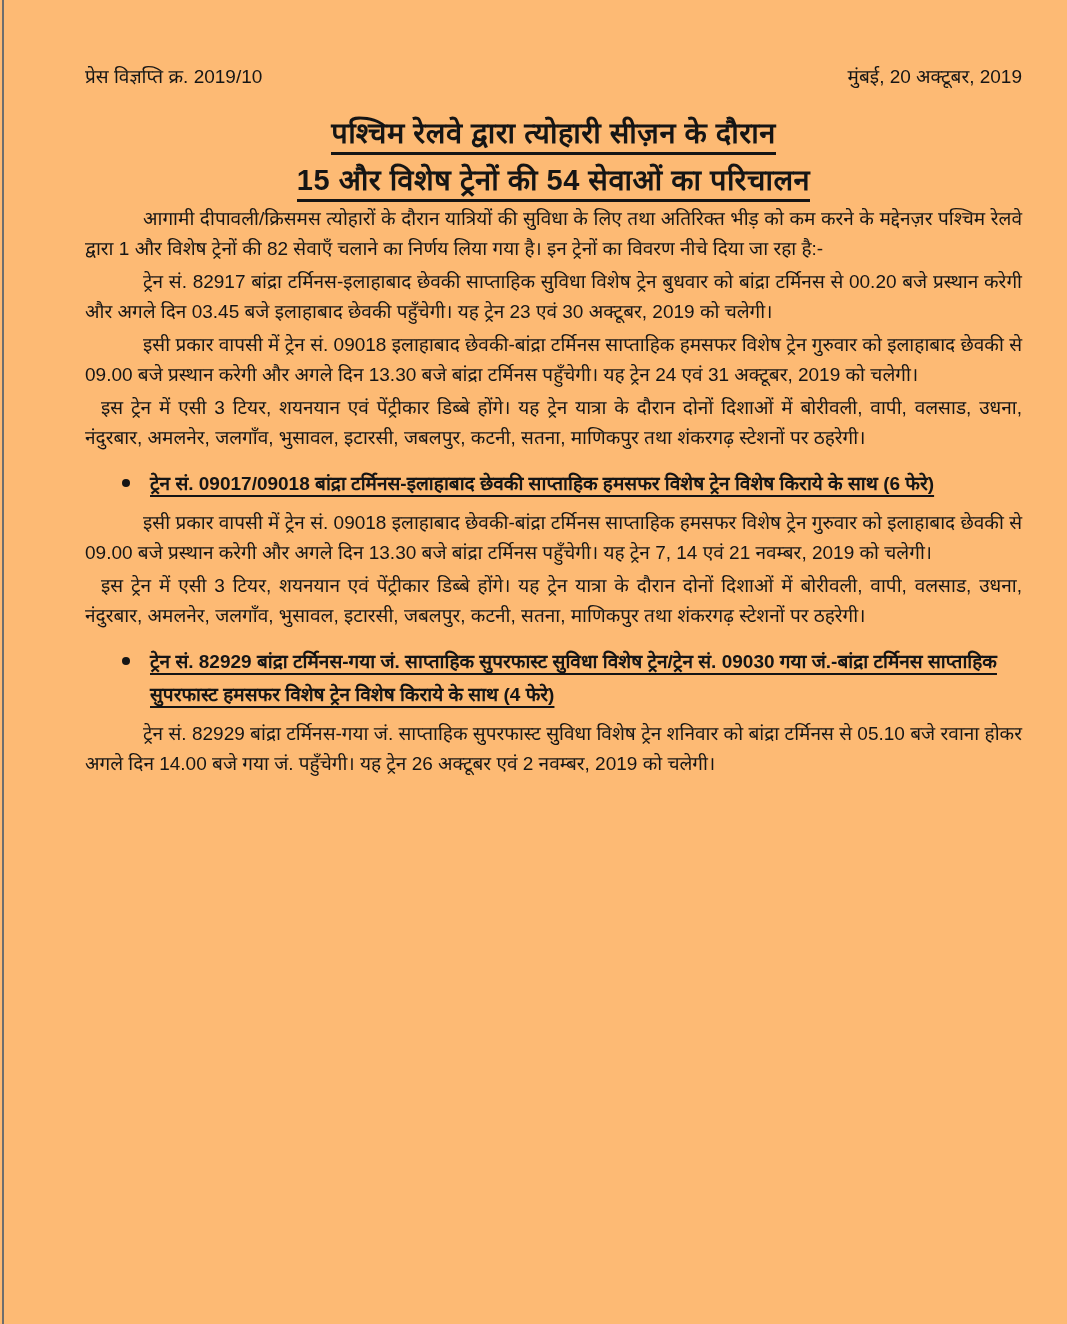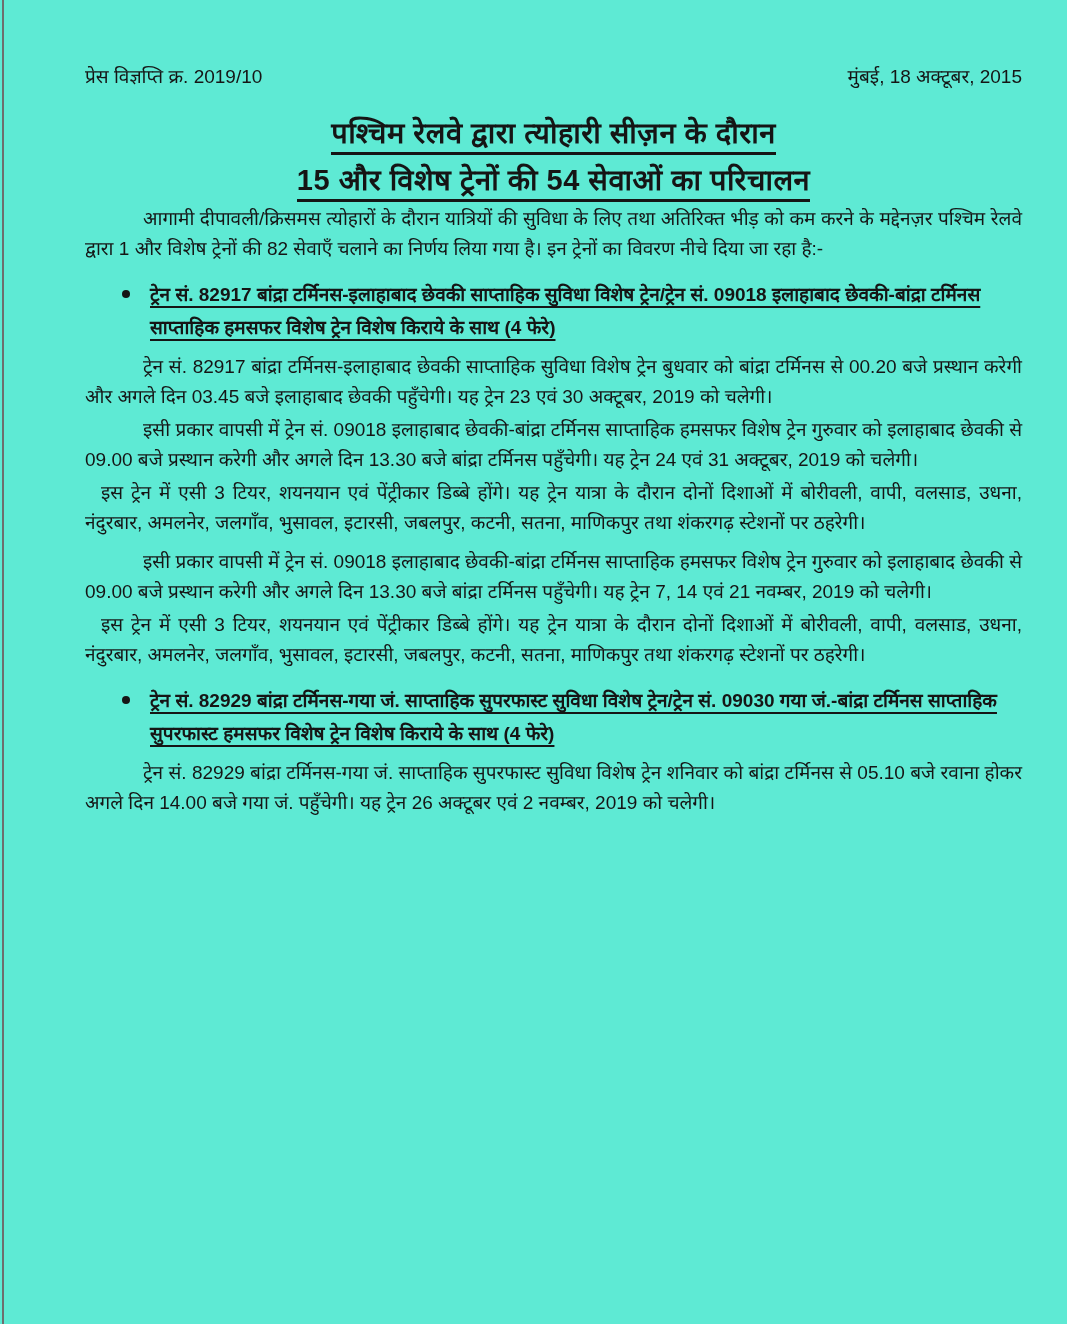--- a/index.html
+++ b/index.html
@@ -4,21 +4,21 @@
 <style>
   html, body {
     margin: 0;
     padding: 0;
     background: #e8e8e8;
   }
   .page {
     position: relative;
     width: 1067px;
     height: 1324px;
-    background: #5eead4;
+    background: #fdba74;
     color: #151515;
     font-family: "Liberation Sans", "DejaVu Sans", sans-serif;
     overflow: hidden;
   }
   .scan-edge {
     position: absolute;
     left: 2px;
     top: 0;
     width: 2px;
     height: 100%;
@@ -88,42 +88,42 @@
 </head>
 <body>
 
 <div class="page">
   <div class="scan-edge"></div>
 
   <div class="content">
 
     <div class="header-row">
       <span>प्रेस विज्ञप्ति क्र. 2019/10</span>
-      <span>मुंबई, 18 अक्टूबर, 2015</span>
+      <span>मुंबई, 20 अक्टूबर, 2019</span>
     </div>
 
     <div class="title-block">
       <div class="title-line">
         <span>पश्चिम रेलवे द्वारा त्योहारी सीज़न के दौरान</span>
       </div>
       <div class="title-line">
         <span>15 और विशेष ट्रेनों की 54 सेवाओं का परिचालन</span>
       </div>
     </div>
 
     <p class="para indent-lg">आगामी दीपावली/क्रिसमस त्योहारों के दौरान यात्रियों की सुविधा के लिए तथा अतिरिक्त भीड़ को कम करने के मद्देनज़र पश्चिम रेलवे द्वारा 1 और विशेष ट्रेनों की 82 सेवाएँ चलाने का निर्णय लिया गया है। इन ट्रेनों का विवरण नीचे दिया जा रहा है:-</p>
 
-    <div class="bullet-item">
-      <span class="bullet-dot"></span>
-      <span class="bullet-heading">ट्रेन सं. 82917 बांद्रा टर्मिनस-इलाहाबाद छेवकी साप्ताहिक सुविधा विशेष ट्रेन/ट्रेन सं. 09018 इलाहाबाद छेवकी-बांद्रा टर्मिनस साप्ताहिक हमसफर विशेष ट्रेन विशेष किराये के साथ (4 फेरे)</span>
-    </div>
     <p class="para indent-lg tight-top">ट्रेन सं. 82917 बांद्रा टर्मिनस-इलाहाबाद छेवकी साप्ताहिक सुविधा विशेष ट्रेन बुधवार को बांद्रा टर्मिनस से 00.20 बजे प्रस्थान करेगी और अगले दिन 03.45 बजे इलाहाबाद छेवकी पहुँचेगी। यह ट्रेन 23 एवं 30 अक्टूबर, 2019 को चलेगी।</p>
     <p class="para indent-lg">इसी प्रकार वापसी में ट्रेन सं. 09018 इलाहाबाद छेवकी-बांद्रा टर्मिनस साप्ताहिक हमसफर विशेष ट्रेन  गुरुवार को इलाहाबाद छेवकी से 09.00 बजे प्रस्थान करेगी और अगले दिन 13.30 बजे बांद्रा टर्मिनस  पहुँचेगी। यह ट्रेन 24 एवं 31 अक्टूबर, 2019 को चलेगी।</p>
     <p class="para indent-sm stops">इस ट्रेन में एसी 3 टियर, शयनयान एवं पेंट्रीकार डिब्बे होंगे। यह ट्रेन यात्रा के दौरान दोनों दिशाओं में बोरीवली, वापी, वलसाड, उधना, नंदुरबार, अमलनेर, जलगाँव, भुसावल,  इटारसी, जबलपुर, कटनी, सतना, माणिकपुर तथा शंकरगढ़  स्टेशनों पर ठहरेगी।</p>
 
+    <div class="bullet-item">
+      <span class="bullet-dot"></span>
+      <span class="bullet-heading">ट्रेन सं. 09017/09018 बांद्रा टर्मिनस-इलाहाबाद छेवकी साप्ताहिक हमसफर विशेष ट्रेन विशेष किराये के साथ (6 फेरे)</span>
+    </div>
     <p class="para indent-lg">इसी प्रकार वापसी में ट्रेन सं. 09018 इलाहाबाद छेवकी-बांद्रा टर्मिनस साप्ताहिक हमसफर विशेष ट्रेन गुरुवार को इलाहाबाद छेवकी से 09.00 बजे प्रस्थान करेगी और अगले दिन 13.30 बजे बांद्रा टर्मिनस  पहुँचेगी। यह ट्रेन 7, 14 एवं 21 नवम्बर, 2019 को चलेगी।</p>
     <p class="para indent-sm stops">इस ट्रेन में एसी 3 टियर, शयनयान एवं पेंट्रीकार डिब्बे होंगे। यह ट्रेन यात्रा के दौरान दोनों दिशाओं में बोरीवली, वापी, वलसाड, उधना, नंदुरबार, अमलनेर, जलगाँव, भुसावल,  इटारसी, जबलपुर, कटनी, सतना, माणिकपुर तथा शंकरगढ़  स्टेशनों पर ठहरेगी।</p>
 
     <div class="bullet-item">
       <span class="bullet-dot"></span>
       <span class="bullet-heading">ट्रेन सं. 82929 बांद्रा टर्मिनस-गया जं. साप्ताहिक सुपरफास्ट सुविधा विशेष ट्रेन/ट्रेन सं. 09030 गया जं.-बांद्रा टर्मिनस साप्ताहिक सुपरफास्ट हमसफर विशेष ट्रेन विशेष किराये के साथ (4 फेरे)</span>
     </div>
     <p class="para indent-lg tight-top">ट्रेन सं. 82929 बांद्रा टर्मिनस-गया जं. साप्ताहिक सुपरफास्ट सुविधा विशेष ट्रेन शनिवार को बांद्रा टर्मिनस से 05.10 बजे रवाना होकर अगले दिन 14.00 बजे गया जं. पहुँचेगी। यह ट्रेन 26 अक्टूबर एवं 2 नवम्बर, 2019 को चलेगी।</p>
 
   </div>

